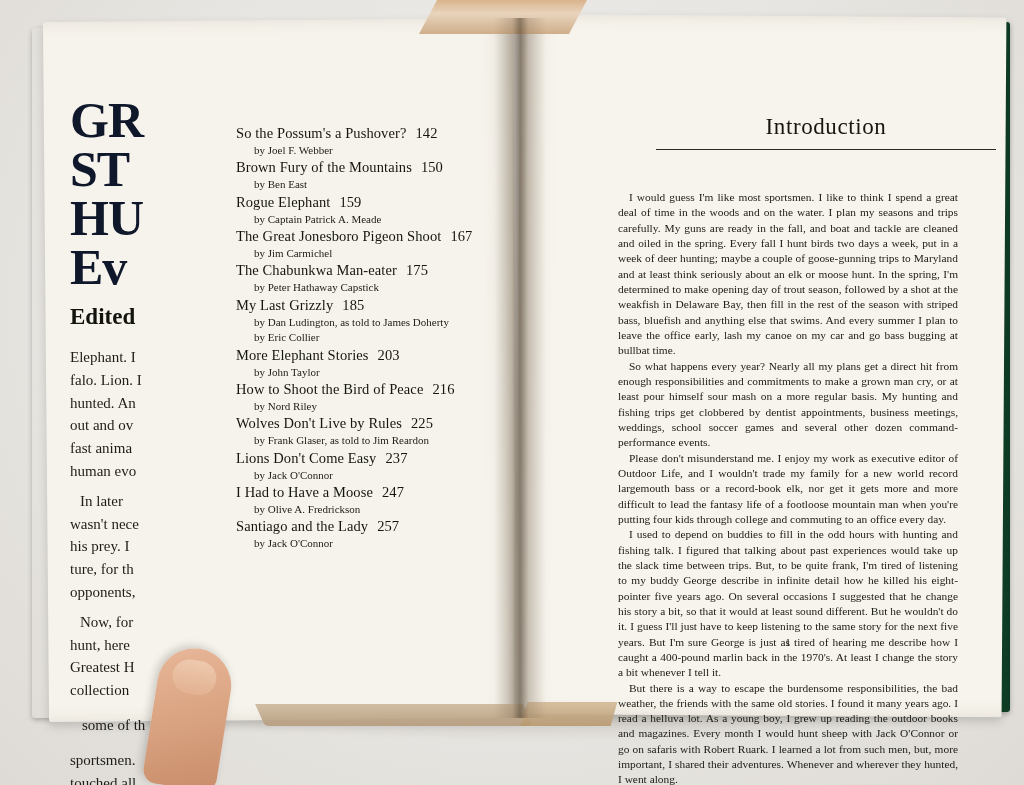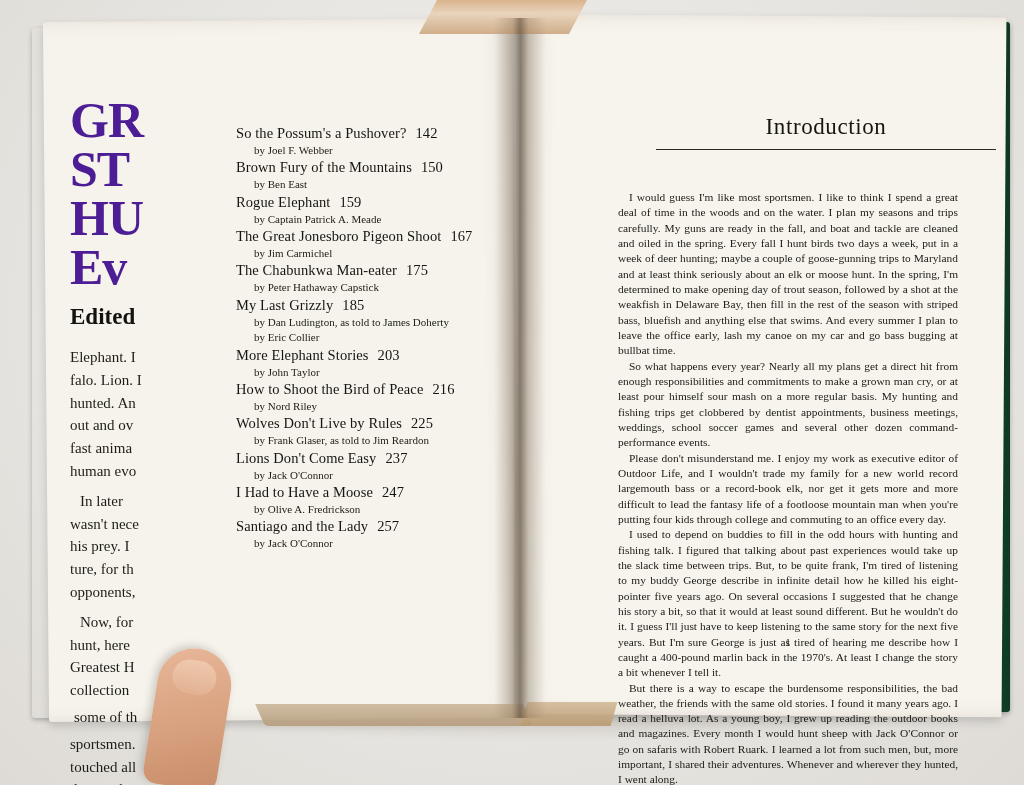--- a/index.html
+++ b/index.html
@@ -135,21 +135,21 @@
     top: 96px;
     width: 150px;
     color: #16160f;
   }
   .big-title {
     font-family: "Liberation Serif", serif;
     font-weight: bold;
     font-size: 50px;
     line-height: 0.98;
     letter-spacing: -1px;
-    color: #4c1d95;
+    color: #0f172a;
   }
   .big-title div { white-space: nowrap; overflow: hidden; }
   .edited-by {
     font-weight: bold;
     font-size: 23px;
     margin-top: 12px;
     color: #13130d;
   }
   .left-para {
     margin-top: 16px;
@@ -302,21 +302,21 @@
       <p class="ind" style="margin:0">In later</p>
       <p style="margin:0">wasn't nece</p>
       <p style="margin:0">his prey. I</p>
       <p style="margin:0">ture, for th</p>
       <p style="margin:0 0 7px 0">opponents,</p>
 
       <p class="ind" style="margin:0">Now, for</p>
       <p style="margin:0">hunt, here</p>
       <p style="margin:0;">Greatest H</p>
       <p style="margin:0">collection</p>
-      <p style="margin:4px">some of th</p>
+      <p style="margin:12px">some of th</p>
       <p style="margin:0">sportsmen.</p>
       <p style="margin:0">touched all</p>
       <p style="margin:0">drama, the</p>
       <p style="margin:0 0 7px 0">sheer thrill</p>
 
       <p class="ind" style="margin:0">Included</p>
       <p style="margin:0">Teddy Roos</p>
       <p style="margin:0">ter," of Jac</p>
       <p style="margin:0">of J.C. Ri</p>
     </div>

